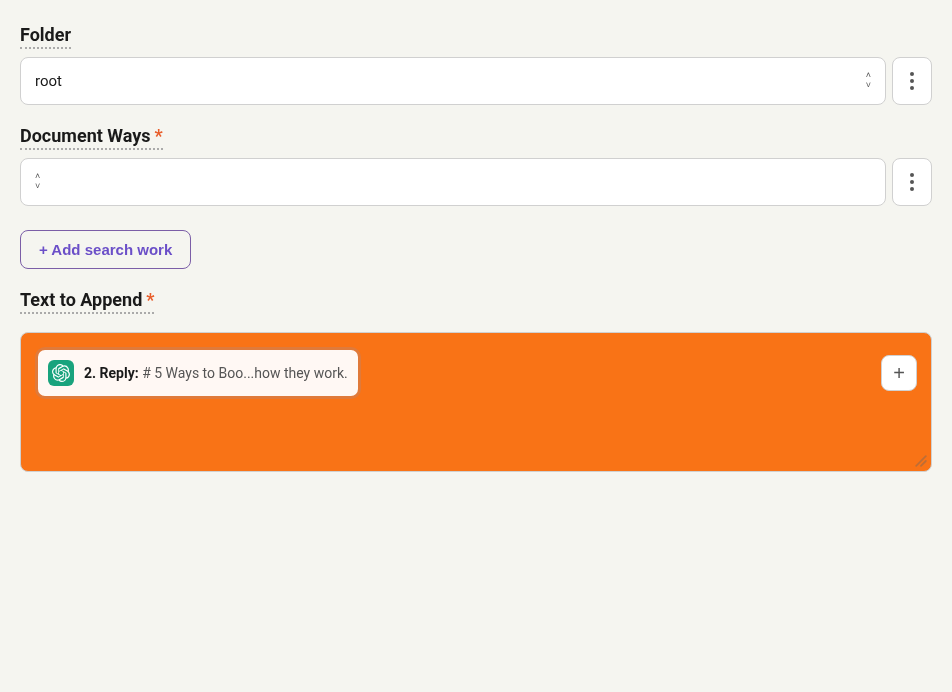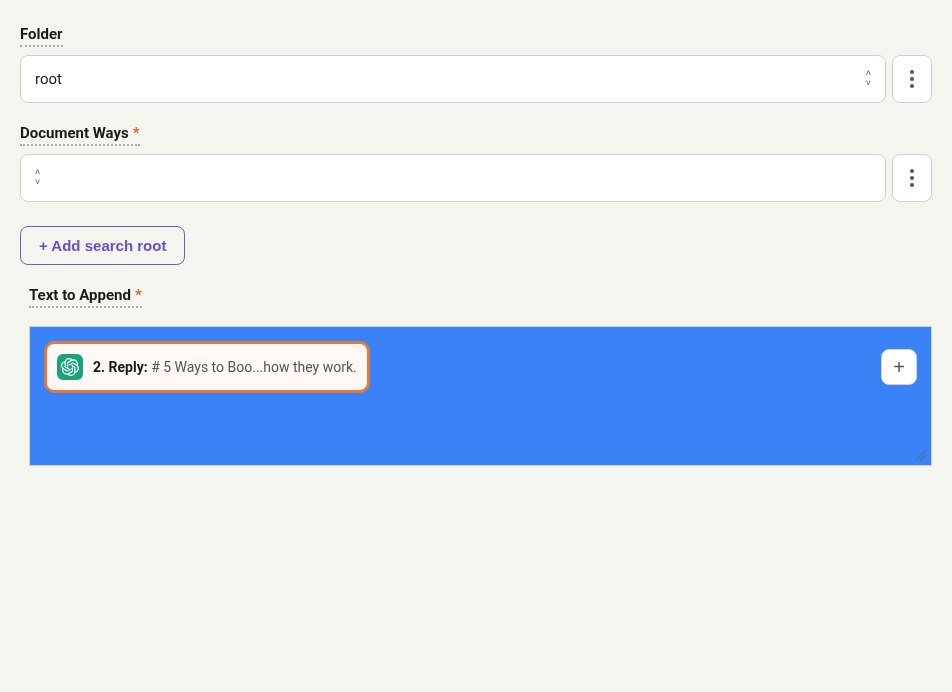--- a/index.html
+++ b/index.html
@@ -14,21 +14,21 @@
       padding: 24px 20px;
       width: 952px;
       min-height: 692px;
     }
 
     .field-section {
       margin-bottom: 20px;
     }
 
     .field-label {
-      font-size: 15px;
+      font-size: 18px;
       font-weight: 700;
       color: #1a1a1a;
       margin-bottom: 8px;
       border-bottom: 2px dotted #aaa;
       display: inline-block;
       padding-bottom: 2px;
     }
 
     .required-star {
       color: #e85d2a;
@@ -114,27 +114,26 @@
       padding: 10px 18px;
       cursor: pointer;
       display: inline-flex;
       align-items: center;
       gap: 6px;
       margin-top: 4px;
     }
 
     .text-append-section {
       margin-top: 8px;
-      margin-left: 9px;
     }
 
     .textarea-container {
-      background: #3b82f6;
-      border: 1.5px solid #d0d0d0;
-      border-radius: 0;
+      background: #f97316;
+      border: 1.5px solid #d0d0d0;
+      border-radius: 8px;
       padding: 14px;
       min-height: 140px;
       position: relative;
     }
 
     .token-row {
       display: flex;
       align-items: center;
       gap: 10px;
     }
@@ -252,21 +251,21 @@
         <span></span>
         <span></span>
         <span></span>
       </div>
     </button>
   </div>
 </div>
 
 <div class="field-section">
   <button class="add-search-btn">
-    <span>+ Add search root</span>
+    <span>+ Add search work</span>
   </button>
 </div>
 
 <div class="text-append-section">
   <div class="field-label">
     <span>Text to Append</span><span class="required-star">*</span>
   </div>
 
   <div style="margin-top: 10px;">
     <div class="textarea-container">

